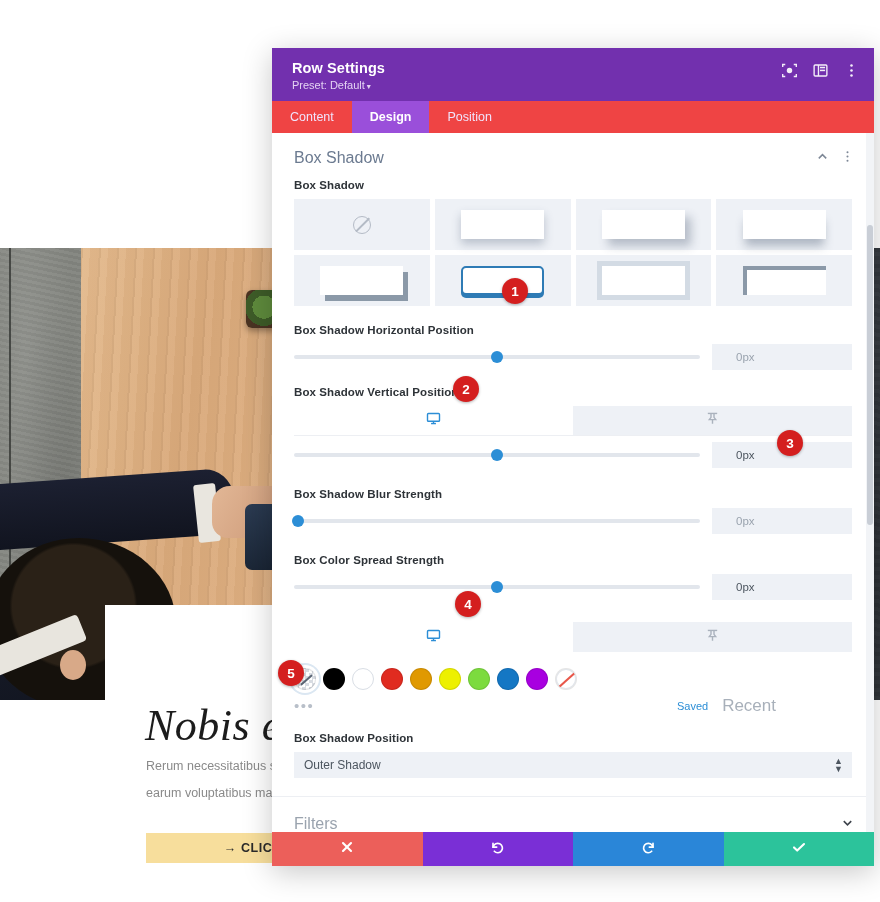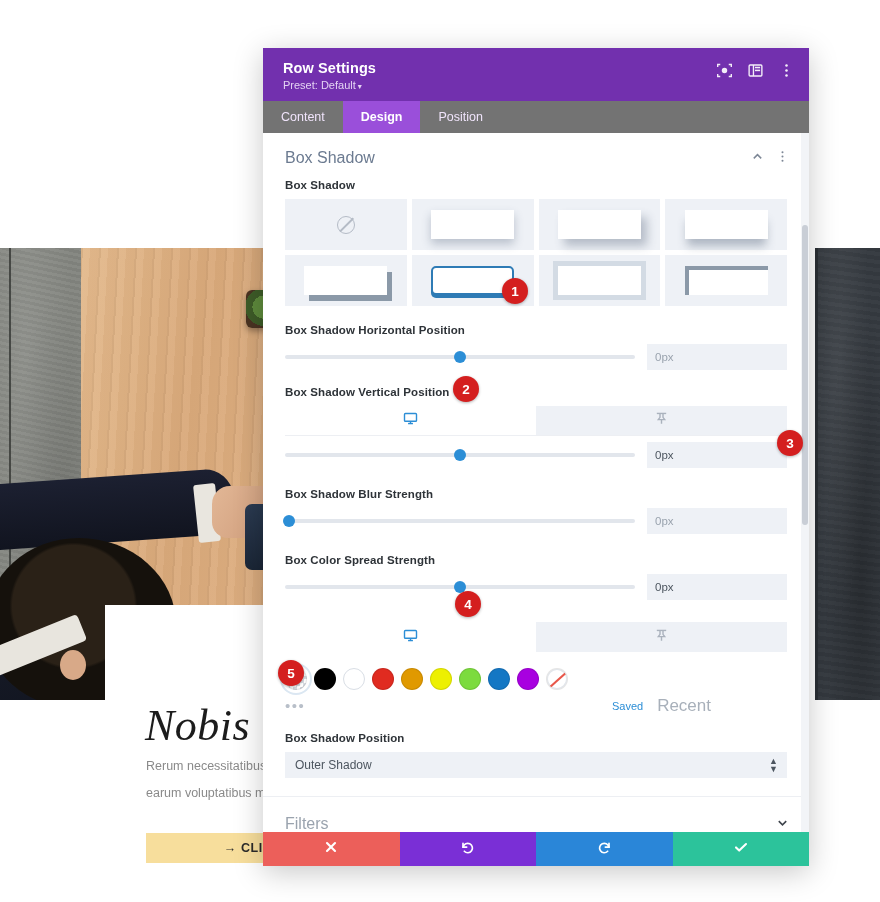--- a/index.html
+++ b/index.html
@@ -112,21 +112,21 @@
   .hero-btn {
     position:absolute; left:41px; top:228px; width:255px; height:30px;
     background:#f7de9c; color:#2a2a2a;
     font-size:12.5px; font-weight:700; letter-spacing:.6px;
     display:flex; align-items:center; justify-content:center; gap:8px;
     white-space:nowrap;
   }
 
   
   #modal {
-    position:absolute; left:263px; top:48px; width:546px; height:818px;
+    position:absolute; left:272px; top:48px; width:602px; height:818px;
     background:#ffffff;
     box-shadow: 0 6px 28px rgba(0,0,0,.22);
     display:flex; flex-direction:column;
     overflow:hidden;
   }
   .modal-header {
     background:#7230ae; color:#fff;
     padding:12px 16px 10px 20px;
     position:relative; flex:0 0 auto;
   }
@@ -134,21 +134,21 @@
   .modal-preset {
     font-size:11px; margin-top:3px; color:#e4d2f3; cursor:pointer;
   }
   .modal-preset .caret { font-size:8px; margin-left:2px; }
   .header-icons {
     position:absolute; right:14px; top:14px; display:flex; gap:14px; align-items:center;
   }
   .hicon { width:17px; height:17px; opacity:.92; display:block; }
 
   .modal-tabs {
-    display:flex; background:#737373; flex:0 0 auto; height:32px;
+    display:flex; background:#ef4444; flex:0 0 auto; height:32px;
   }
   .tab {
     padding:0 18px; height:32px; line-height:32px;
     font-size:12.5px; color:#f0e4fb; cursor:pointer; font-weight:400;
   }
   .tab.active { background:#9a4fda; color:#fff; font-weight:700; }
 
   .modal-body {
     flex:1 1 auto; position:relative; overflow:hidden; background:#fff;
   }
@@ -202,21 +202,21 @@
   .slider-track {
     position:absolute; left:0; right:0; top:8px; height:4px;
     background:#e2e6ec; border-radius:2px;
   }
   .slider-knob {
     position:absolute; top:4px; width:12px; height:12px; border-radius:50%;
     background:#2c8ed6; margin-left:-6px;
   }
   .num-input {
     width:140px; height:26px; background:#eef1f6; border:none;
-    font-size:11.5px; color:#9aa3ae; padding:0 8px;
+    font-size:11.5px; color:#9aa3ae; padding:0 24px;
     display:flex; align-items:center; font-family:"Liberation Sans", sans-serif;
   }
   .num-input.strong { color:#4c555f; }
 
   .resp-bar {
     display:flex; margin: 2px 0 2px 0; height:30px; border-bottom:1px solid #edeff3;
   }
   .resp-btn {
     flex:1 1 50%; display:flex; align-items:center; justify-content:center;
     cursor:pointer;

